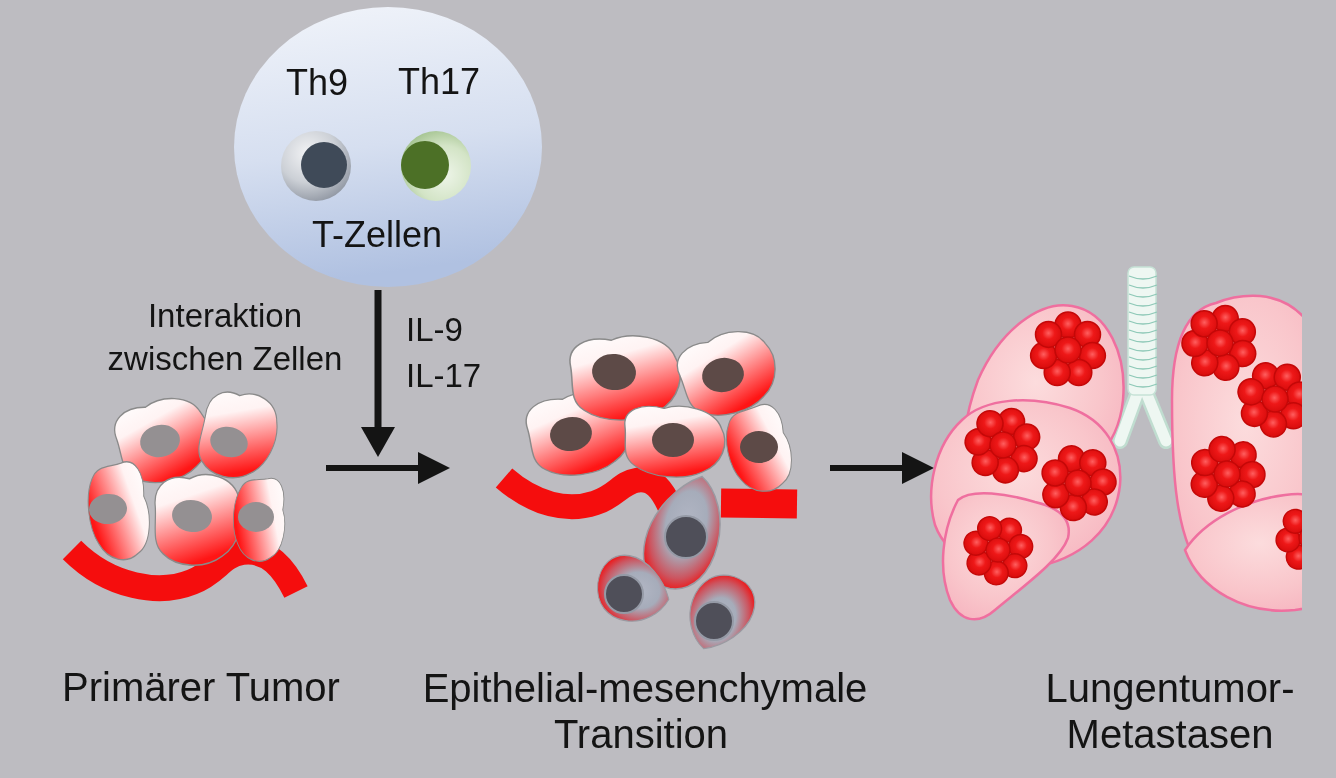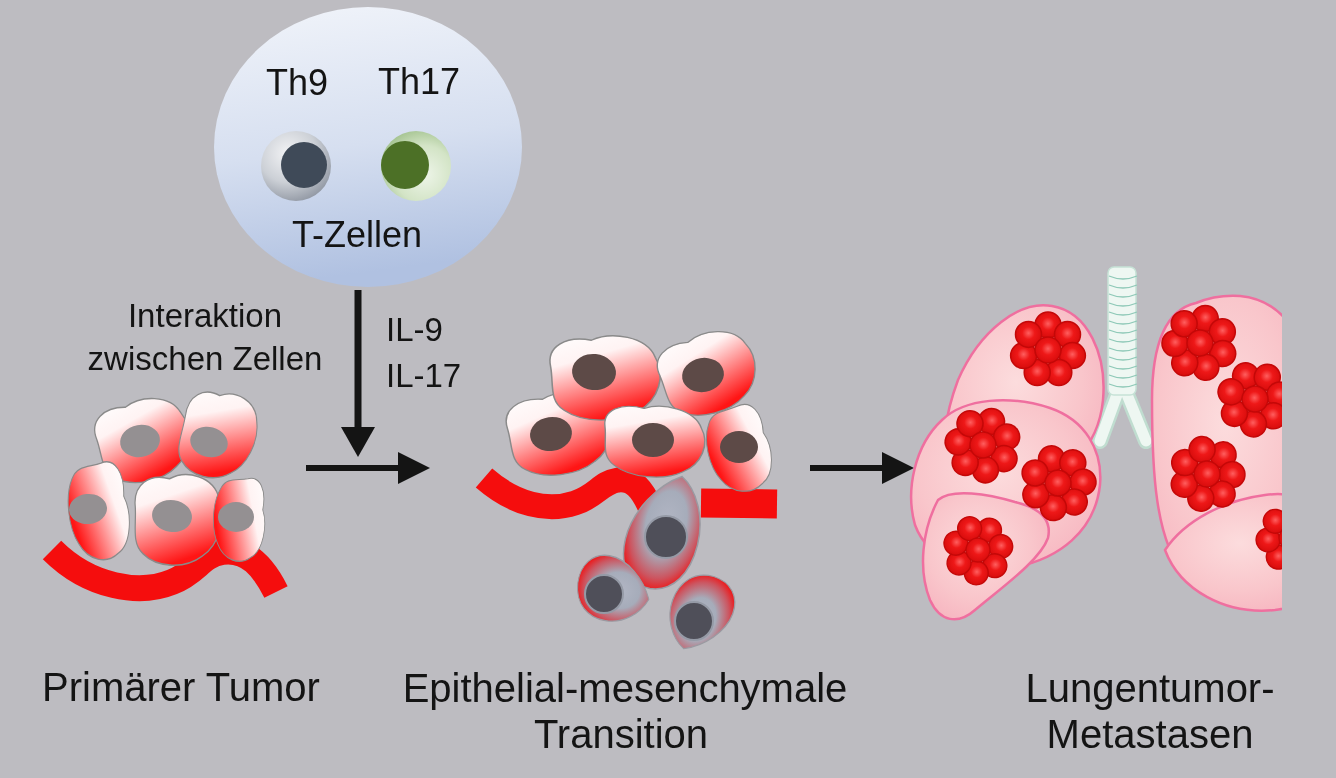--- a/index.html
+++ b/index.html
@@ -1,16 +1,16 @@
 <!DOCTYPE html>
 <html><head>
 <meta charset="utf-8">
 <style>
   html,body{margin:0;padding:0;background:#bdbcc1;}
-  .stage{width:1282px;height:778px;position:relative;overflow:hidden;}
+  .stage{width:1282px;height:778px;position:relative;overflow:hidden;margin-left:20px;}
   svg{display:block;}
   text{font-family:"Liberation Sans", sans-serif;fill:#141414;}
   .lbl-big{font-size:40px;}
   .lbl-mid{font-size:36px;}
   .lbl-small{font-size:33px;}
 </style>
 </head>
 <body>
 
 <div class="stage">

